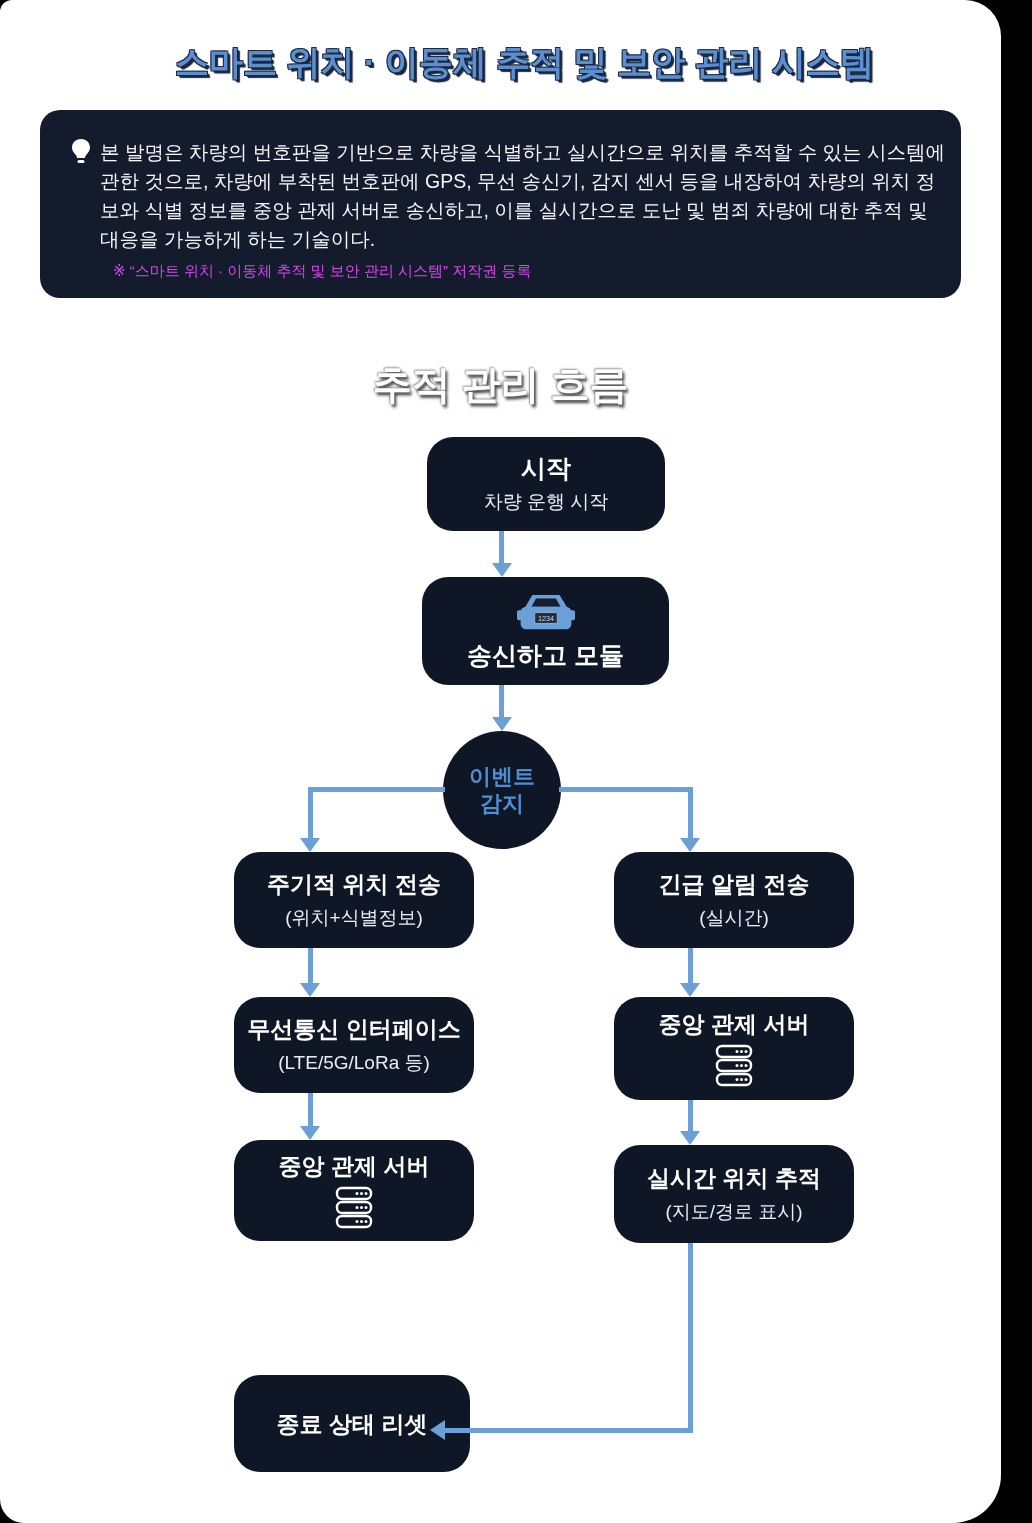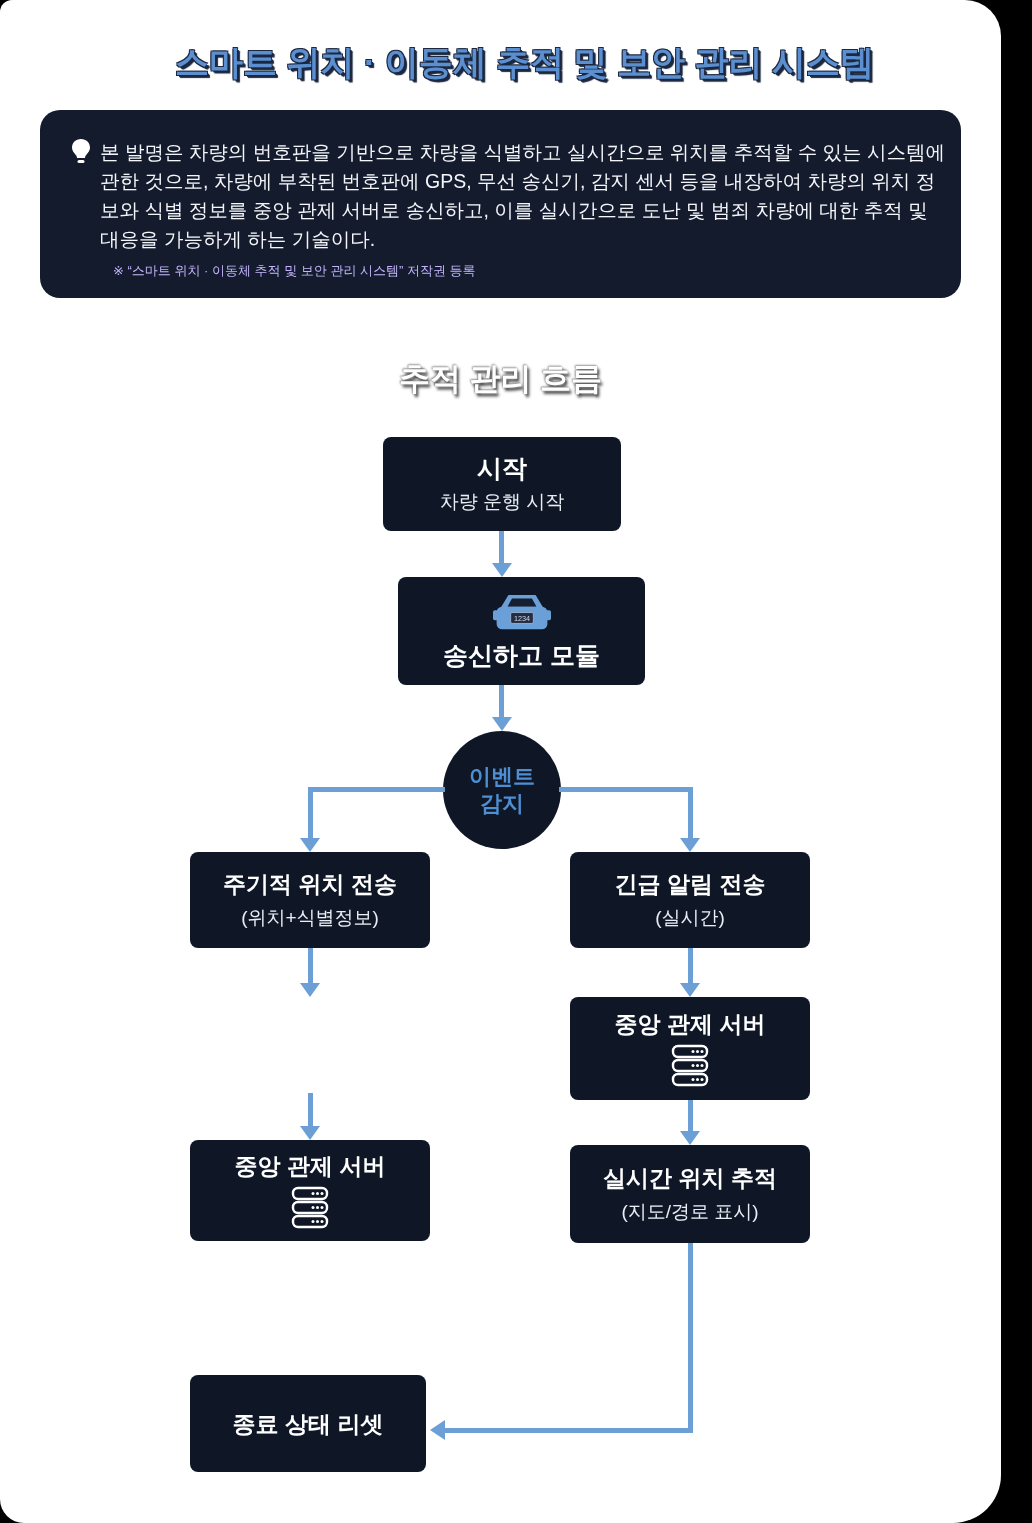--- a/index.html
+++ b/index.html
@@ -20,28 +20,28 @@
     font-size:34px;font-weight:800;letter-spacing:0;color:var(--titleblue);
     text-shadow:-1px -1px 0 #1c2840, 1px -1px 0 #1c2840, -1px 1px 0 #1c2840,
                  2px 2px 0 #1c2840, 3px 3px 1px #1c2840;padding-left:48px;}
   
   .infobox{position:absolute;left:40px;top:110px;width:921px;height:188px;
     background:var(--infobg);border-radius:20px;color:#f2f5fa;}
   .bulb{position:absolute;left:30px;top:28px;width:22px;height:30px;}
   .info-text{position:absolute;left:60px;top:28px;width:845px;
     font-size:19.5px;line-height:29px;color:#f4f6fa;}
   .info-foot{position:absolute;left:73px;top:152px;width:840px;
-    font-size:13px;color:#c4b5fd;}
+    font-size:15px;color:#d946ef;}
   
   .flow-heading{position:absolute;left:0;top:358px;width:1001px;text-align:center;
-    font-size:31px;font-weight:800;color:#ffffff;
+    font-size:39px;font-weight:800;color:#ffffff;
     text-shadow:0 0 2px #6a6a6a, 2px 3px 3px rgba(55,55,55,.95), -1px -1px 2px rgba(120,120,120,.55);}
   
-  .node{position:absolute;background:var(--node);border-radius:8px;color:#fff;
-    display:flex;flex-direction:column;align-items:center;justify-content:center;text-align:center;}
+  .node{position:absolute;background:var(--node);border-radius:26px;color:#fff;
+    display:flex;flex-direction:column;align-items:center;justify-content:center;text-align:center;margin-left:44px;}
   .node-title{font-weight:700;font-size:23px;line-height:28px;color:#ffffff;}
   .node-title.lg{font-size:25px;}
   .node-sub{font-size:19px;font-weight:400;color:#e9edf4;margin-top:7px;}
   .circle{position:absolute;background:var(--node);border-radius:50%;
     display:flex;flex-direction:column;align-items:center;justify-content:center;text-align:center;
     font-weight:700;font-size:22px;line-height:27px;color:var(--circletext);}
   .icon-car{width:58px;height:40px;margin-bottom:8px;}
   .icon-server{width:46px;height:44px;margin-top:6px;}
   
   .vline{position:absolute;width:5px;background:var(--line);}
@@ -70,21 +70,21 @@
       <div class="info-foot">※ “스마트 위치 · 이동체 추적 및 보안 관리 시스템” 저작권 등록</div>
     </div>
 
     <div class="flow-heading">추적 관리 흐름</div>
 
     <div class="node" style="left:383px;top:437px;width:238px;height:94px;">
       <div class="node-title lg">시작</div>
       <div class="node-sub">차량 운행 시작</div>
     </div>
 
-    <div class="node" style="left:398px;top:577px;width:247px;height:108px;">
+    <div class="node" style="left:378px;top:577px;width:247px;height:108px;">
       <svg class="icon-car" viewBox="0 0 64 44">
         <path d="M17 2 h30 l9 15 h-48 z" fill="#6b9fd8"></path>
         <path d="M21 6 h22 l5 9 h-32 z" fill="#161e30"></path>
         <rect x="4" y="15" width="56" height="25" rx="6" fill="#6b9fd8"></rect>
         <rect x="0" y="19" width="6" height="11" rx="2" fill="#6b9fd8"></rect>
         <rect x="58" y="19" width="6" height="11" rx="2" fill="#6b9fd8"></rect>
         <rect x="19.5" y="21.5" width="25" height="12" rx="1.5" fill="#232c40" stroke="#9db3d2" stroke-width="1"></rect>
         <text x="32" y="30.5" text-anchor="middle" font-size="8" font-family="Liberation Sans, DejaVu Sans, sans-serif" fill="#ccd8ea">1234</text>
       </svg>
       <div class="node-title lg">송신하고 모듈</div>
@@ -93,20 +93,24 @@
     <div class="circle" style="left:443px;top:731px;width:118px;height:118px;">
       <div>이벤트</div>
       <div>감지</div>
     </div>
 
     <div class="node" style="left:190px;top:852px;width:240px;height:96px;">
       <div class="node-title">주기적 위치 전송</div>
       <div class="node-sub">(위치+식별정보)</div>
     </div>
 
+    <div class="node" style="left:190px;top:997px;width:240px;height:96px;">
+      <div class="node-title">무선통신 인터페이스</div>
+      <div class="node-sub">(LTE/5G/LoRa 등)</div>
+    </div>
 
     <div class="node" style="left:190px;top:1140px;width:240px;height:101px;">
       <div class="node-title">중앙 관제 서버</div>
       <svg class="icon-server" viewBox="0 0 46 44">
         <rect x="6" y="2" width="34" height="11" rx="5" fill="none" stroke="#ffffff" stroke-width="2.4"></rect>
         <rect x="6" y="16" width="34" height="11" rx="5" fill="none" stroke="#ffffff" stroke-width="2.4"></rect>
         <rect x="6" y="30" width="34" height="11" rx="5" fill="none" stroke="#ffffff" stroke-width="2.4"></rect>
         <g fill="#ffffff">
           <circle cx="26" cy="7.5" r="1.5"></circle>
             <circle cx="30.5" cy="7.5" r="1.5"></circle>

